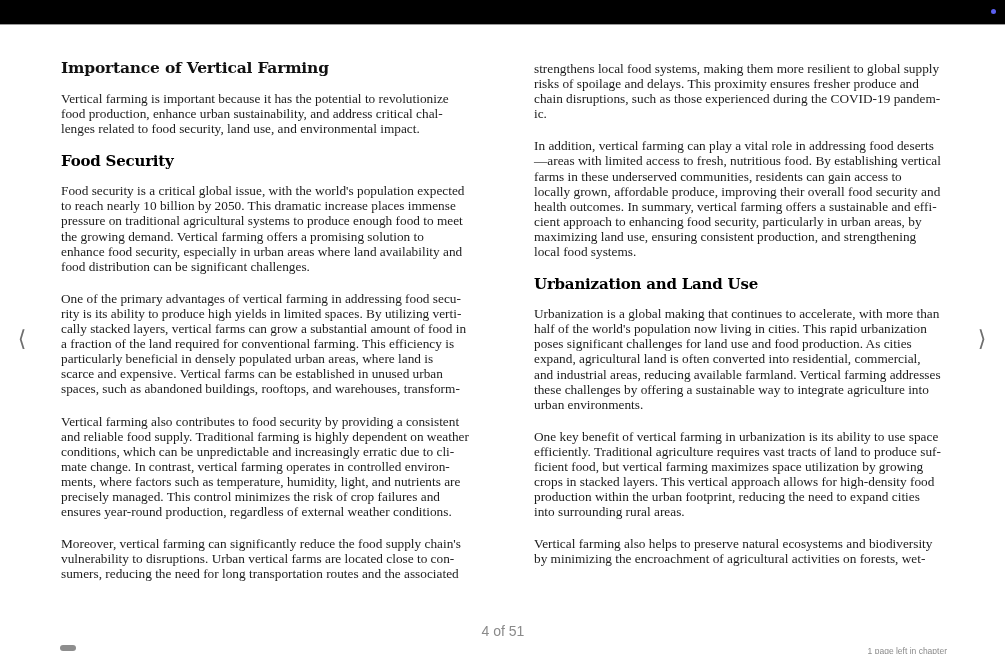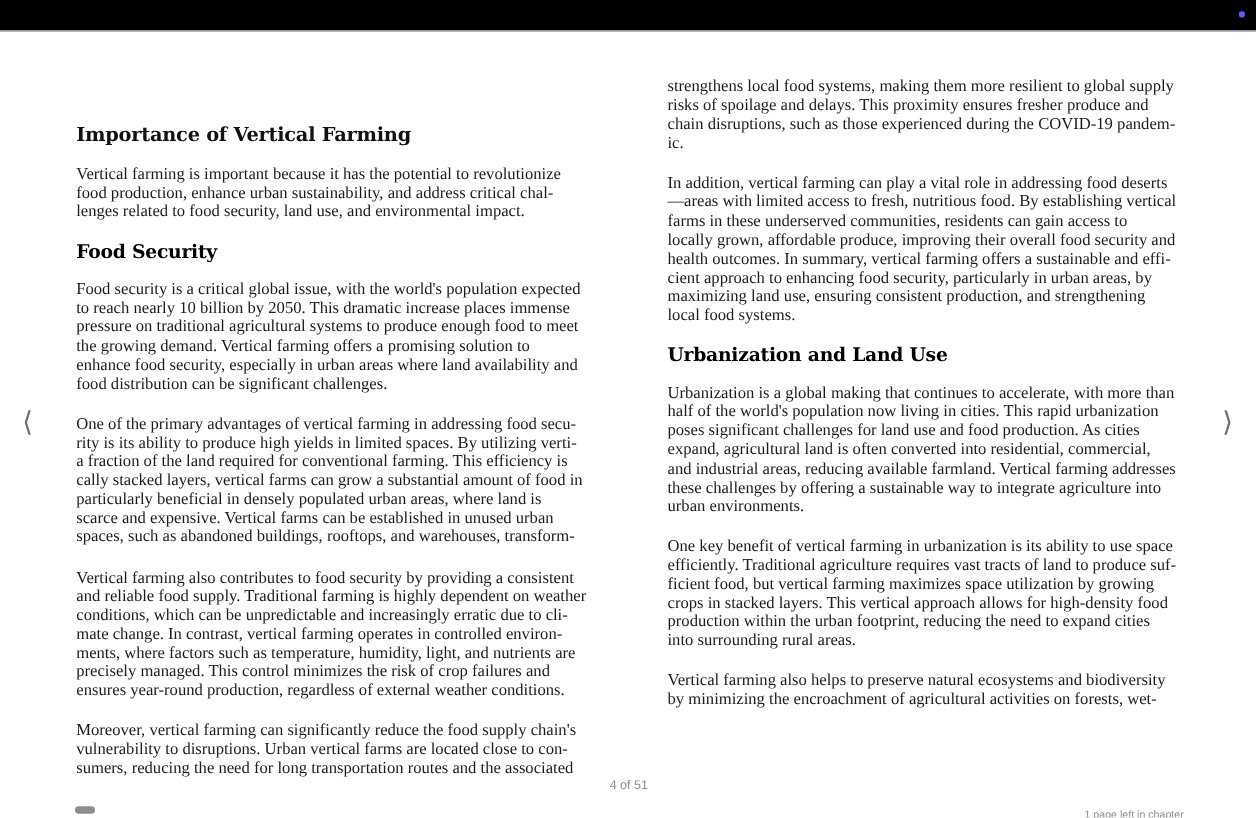--- a/index.html
+++ b/index.html
@@ -13,21 +13,21 @@
     .topbar .dot {
       position: absolute; right: 9px; top: 9px; width: 5px; height: 5px;
       border-radius: 50%; background: #5b5ff0;
     }
 
     .page {
       position: absolute; top: 58px; width: 412px;
       font-family: "Liberation Serif", "DejaVu Serif", serif;
       font-size: 13.3px; line-height: 15.1px; color: #1b1b1b;
     }
-    .page.left { left: 61px; margin-top: 40px; }
+    .page.left { left: 61px; }
     .page.right { left: 534px; top: 61px; }
 
     .page h1 {
       font-size: 15.5px; font-weight: bold; line-height: 20px;
       margin-bottom: 13px; color: #111;
       font-family: "DejaVu Serif", serif; letter-spacing: -0.2px;
     }
     .page h2 {
       font-size: 15px; font-weight: bold; line-height: 16px;
       margin-bottom: 14px; color: #000000;
@@ -39,21 +39,21 @@
     .nav-arrow {
       position: absolute; top: 327px; width: 16px; height: 24px;
       font-family: "DejaVu Sans", sans-serif; font-size: 22px; color: #6f6f6f;
       line-height: 24px; text-align: center; cursor: pointer;
     }
     .nav-arrow.prev { left: 14px; }
     .nav-arrow.next { left: 974px; }
 
     .footer-page {
       position: absolute; top: 623px; left: 470px; width: 66px; text-align: center;
-      font-family: "Liberation Sans", sans-serif; font-size: 10px; color: #8a8a8a;
+      font-family: "Liberation Sans", sans-serif; font-size: 14px; color: #8a8a8a;
     }
     .footer-left {
       position: absolute; top: 646px; right: 58px;
       font-family: "Liberation Sans", sans-serif; font-size: 8.5px; color: #8a8a8a;
     }
     .scroll-pill {
       position: absolute; left: 60px; top: 645px; width: 16px; height: 6px;
       border-radius: 3px; background: #8e8e8e;
     }
   </style>
@@ -79,22 +79,22 @@
     <span class="ln">Food security is a critical global issue, with the world's population expected</span>
     <span class="ln">to reach nearly 10 billion by 2050. This dramatic increase places immense</span>
     <span class="ln">pressure on traditional agricultural systems to produce enough food to meet</span>
     <span class="ln">the growing demand. Vertical farming offers a promising solution to</span>
     <span class="ln">enhance food security, especially in urban areas where land availability and</span>
     <span class="ln">food distribution can be significant challenges.</span>
   </p>
   <p>
     <span class="ln">One of the primary advantages of vertical farming in addressing food secu-</span>
     <span class="ln">rity is its ability to produce high yields in limited spaces. By utilizing verti-</span>
+    <span class="ln">cally stacked layers, vertical farms can grow a substantial amount of food in</span>
     <span class="ln">a fraction of the land required for conventional farming. This efficiency is</span>
-    <span class="ln">cally stacked layers, vertical farms can grow a substantial amount of food in</span>
     <span class="ln">particularly beneficial in densely populated urban areas, where land is</span>
     <span class="ln">scarce and expensive. Vertical farms can be established in unused urban</span>
     <span class="ln">spaces, such as abandoned buildings, rooftops, and warehouses, transform-</span>
   </p>
   <p>
     <span class="ln">Vertical farming also contributes to food security by providing a consistent</span>
     <span class="ln">and reliable food supply. Traditional farming is highly dependent on weather</span>
     <span class="ln">conditions, which can be unpredictable and increasingly erratic due to cli-</span>
     <span class="ln">mate change. In contrast, vertical farming operates in controlled environ-</span>
     <span class="ln">ments, where factors such as temperature, humidity, light, and nutrients are</span>

